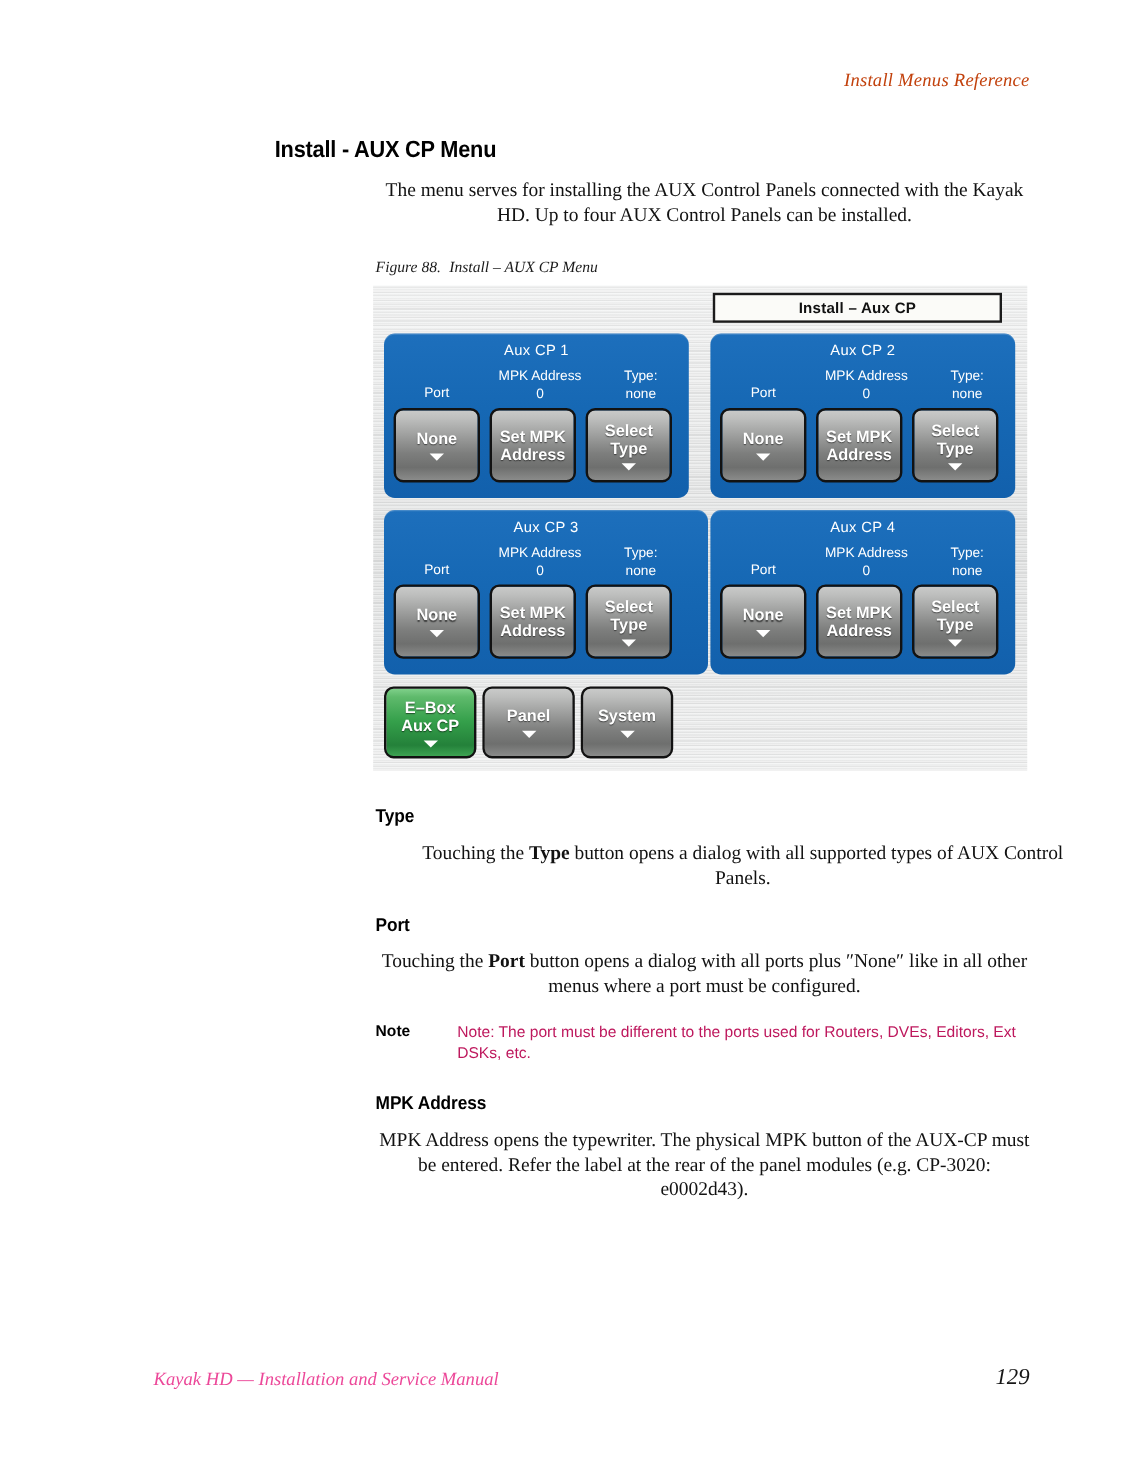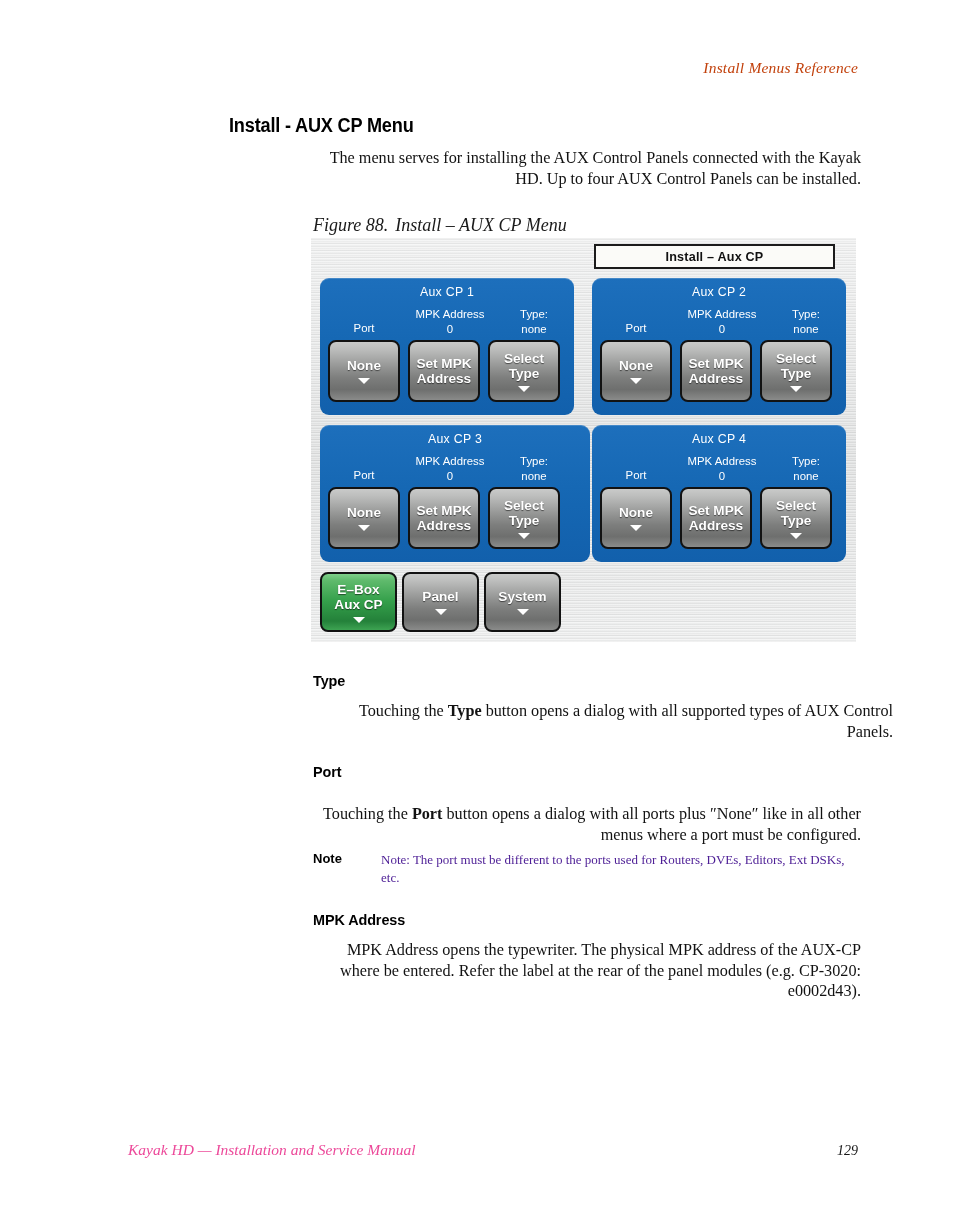--- a/index.html
+++ b/index.html
@@ -54,32 +54,32 @@
 
   
   .body-p {
     position: absolute;
     left: 313px;
     width: 548px;
     font-family: "Liberation Serif", serif;
     font-size: 16.2px;
     line-height: 20.5px;
     color: #121212;
-    text-align: right;
+    text-align: center;
   }
   .body-p b { font-weight: bold; }
 
   
   .fig-caption {
     position: absolute;
     left: 313px;
     top: 215px;
     font-family: "Liberation Serif", serif;
     font-style: italic;
-    font-size: 18px;
+    font-size: 13px;
     color: #1a1a1a;
   }
   .fig-caption .cap-gap { display: inline-block; width: 7px; }
 
   
   .figure {
     position: absolute;
     left: 311px;
     top: 238px;
     width: 545px;
@@ -241,43 +241,43 @@
     left: 313px;
     font-family: "Liberation Sans", sans-serif;
     font-weight: bold;
     font-size: 13px;
     color: #000;
   }
   .note-text {
     position: absolute;
     left: 381px;
     width: 470px;
-    font-family: Liberation Serif, serif;
+    font-family: Liberation Sans, sans-serif;
     font-size: 13px;
     line-height: 18px;
-    color: #4c1d95;
+    color: #be185d;
   }
 
   
   .footer-left {
     position: absolute;
     left: 128px;
     bottom: 68px;
     font-family: "Liberation Serif", serif;
     font-style: italic;
     font-size: 15.5px;
     color: #ec4899;
   }
   .footer-right {
     position: absolute;
     right: 96px;
     bottom: 68px;
     font-family: "Liberation Serif", serif;
     font-style: italic;
-    font-size: 14px;
+    font-size: 19px;
     color: #161616;
   }
 </style>
 </head>
 <body>
 
 <div class="running-head">Install Menus Reference</div>
 
 <div class="h1">Install - AUX CP Menu</div>
 
@@ -442,22 +442,22 @@
       <span class="arrow"></span>
     </div>
   </div>
 
 </div>
 
 <div class="h2" style="left:313px; top:672px;">Type</div>
 <div class="body-p" style="top:701px;margin-left:32px;"><span>Touching the </span><b>Type</b><span> button opens a dialog with all supported types of AUX Control Panels.</span></div>
 
 <div class="h2" style="left:313px; top:763px;">Port</div>
-<div class="body-p" style="top:791px;margin-top:13px;"><span>Touching the </span><b>Port</b><span> button opens a dialog with all ports plus ″None″ like in all other menus where a port must be configured.</span></div>
+<div class="body-p" style="top:791px;"><span>Touching the </span><b>Port</b><span> button opens a dialog with all ports plus ″None″ like in all other menus where a port must be configured.</span></div>
 
 <div class="note-label" style="top:851px;">Note</div>
 <div class="note-text" style="top:851px;">Note: The port must be different to the ports used for Routers, DVEs, Editors, Ext DSKs, etc.</div>
 
 <div class="h2" style="left:313px; top:911px;">MPK Address</div>
-<div class="body-p" style="top:940px;">MPK Address opens the typewriter. The physical MPK address of the AUX-CP where be entered. Refer the label at the rear of the panel modules (e.g. CP-3020: e0002d43).</div>
+<div class="body-p" style="top:940px;">MPK Address opens the typewriter. The physical MPK button of the AUX-CP must be entered. Refer the label at the rear of the panel modules (e.g. CP-3020: e0002d43).</div>
 
 <div class="footer-left">Kayak HD  —  Installation and Service Manual</div>
 <div class="footer-right">129</div>
 
 </body></html>

